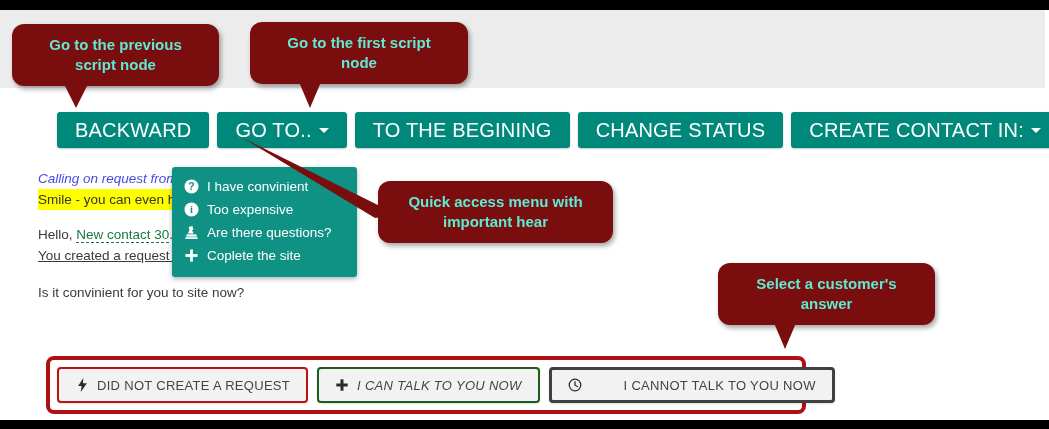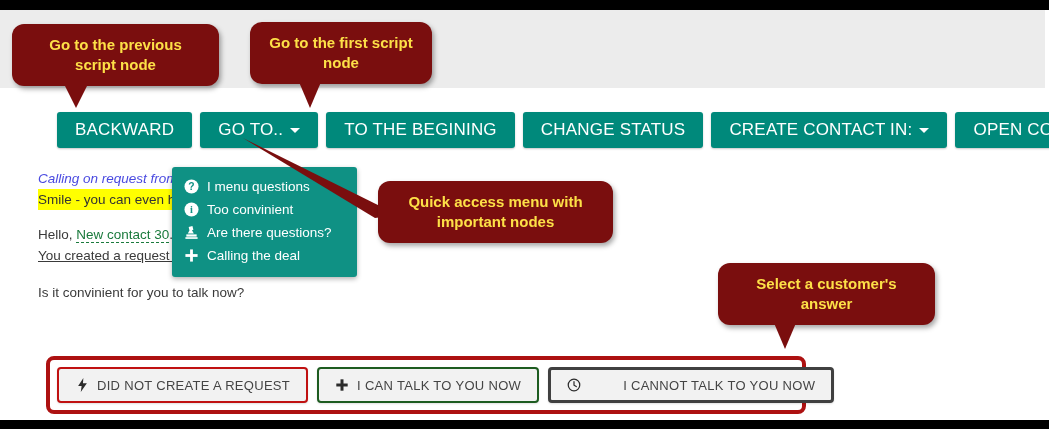--- a/index.html
+++ b/index.html
@@ -43,21 +43,21 @@
     gap: 8px;
     align-items: flex-start;
   }
   .tbtn {
     background: #00897b;
     color: #ffffff;
     border: none;
     border-radius: 3px;
     height: 36px;
     padding: 12px 18px;
-    font-size: 17px;
+    font-size: 20px;
     letter-spacing: .2px;
     font-family: "Liberation Sans", sans-serif;
     white-space: nowrap;
     display: flex;
     align-items: center;
     justify-content: center;
     box-shadow: 0 1px 2px rgba(0,0,0,.22);
     cursor: pointer;
   }
   .caret {
@@ -162,35 +162,35 @@
     letter-spacing: .3px;
     display: flex;
     align-items: center;
     gap: 8px;
     white-space: nowrap;
     font-family: "Liberation Sans", sans-serif;
     cursor: pointer;
     box-shadow: 0 1px 2px rgba(0,0,0,.12);
   }
   .abtn.red { border: 2px solid #c01111; }
-  .abtn.green { border: 2px solid #1d5c20; }
+  .abtn.green { border: 2px solid #1d5c20; font-style: italic; }
   .abtn.grey { border: 3px solid #404040; gap: 42px; }
   .aicon {
     width: 14px; height: 14px;
     display: inline-flex;
     align-items: center;
     justify-content: center;
     color: #2b2b2b;
   }
 
   
   .callout {
     position: absolute;
     background: #7a0e0e;
-    color: #fde047;
+    color: #5eead4;
     border-radius: 12px;
     font-weight: bold;
     font-size: 15px;
     line-height: 20px;
     text-align: center;
     padding: 11px 18px;
     box-shadow: 2px 3px 5px rgba(0,0,0,.35);
     z-index: 40;
     box-sizing: border-box;
   }
@@ -201,21 +201,21 @@
 
   
   #callout-prev { left: 12px; top: 14px; width: 207px; }
   #callout-prev .tail {
     left: 52px; bottom: -22px;
     border-left: 12px solid transparent;
     border-right: 12px solid transparent;
     border-top: 24px solid #7a0e0e;
   }
   
-  #callout-first { left: 250px; top: 12px; width: 182px; }
+  #callout-first { left: 250px; top: 12px; width: 218px; }
   #callout-first .tail {
     left: 49px; bottom: -24px;
     border-left: 11px solid transparent;
     border-right: 11px solid transparent;
     border-top: 26px solid #7a0e0e;
   }
   
   #callout-quick { left: 378px; top: 171px; width: 235px; }
   
   #callout-answer { left: 718px; top: 253px; width: 217px; }
@@ -266,60 +266,60 @@
 
   <div class="script">
     <div class="line-call">Calling on request from the site</div>
     <div><span class="line-smile">Smile - you can even hear it on the phone!</span></div>
     <div class="para">
       <span>Hello, </span><span class="greenlink">New contact 30</span><span>. M</span>
     </div>
     <div>
       <span class="plainlink">You created a request on our website</span>
     </div>
-    <div class="para2">Is it convinient for you to talk now?</div>
+    <div class="para2">Is it convinient for you to site now?</div>
   </div>
 
   <div class="dropdown">
     <div class="ditem">
       <span class="dicon">
         <svg width="15" height="15" viewBox="0 0 16 16">
             <circle cx="8" cy="8" r="7.5" fill="#ffffff"></circle>
             <text x="8" y="12" font-size="11" font-family="Liberation Sans, sans-serif" font-weight="bold" text-anchor="middle" fill="#0f9184">?</text>
           </svg>
       </span>
-      <span>I menu questions</span>
+      <span>I have convinient</span>
     </div>
     <div class="ditem">
       <span class="dicon">
         <svg width="15" height="15" viewBox="0 0 16 16">
             <circle cx="8" cy="8" r="7.5" fill="#ffffff"></circle>
             <text x="8" y="12" font-size="11" font-family="Liberation Serif, serif" font-weight="bold" text-anchor="middle" fill="#0f9184">i</text>
           </svg>
       </span>
-      <span>Too convinient</span>
+      <span>Too expensive</span>
     </div>
     <div class="ditem">
       <span class="dicon">
         <svg width="15" height="15" viewBox="0 0 16 16">
           <path d="M5 2 L9 1 L10 5 L8.5 5.6 L10.5 9 L4 9 L5.8 5.8 Z" fill="#ffffff"></path>
           <rect x="2.5" y="10" width="11" height="2.4" fill="#ffffff"></rect>
           <rect x="1.5" y="13" width="13" height="1.8" fill="#ffffff"></rect>
         </svg>
       </span>
       <span>Are there questions?</span>
     </div>
     <div class="ditem">
       <span class="dicon">
         <svg width="15" height="15" viewBox="0 0 16 16">
             <rect x="6.5" y="1.5" width="3" height="13" fill="#ffffff"></rect>
             <rect x="1.5" y="6.5" width="13" height="3" fill="#ffffff"></rect>
           </svg>
       </span>
-      <span>Calling the deal</span>
+      <span>Coplete the site</span>
     </div>
   </div>
 
   <div class="answer-wrap"></div>
   <div class="answers">
     <button class="abtn red">
       <span class="aicon">
         <svg width="13" height="14" viewBox="0 0 12 16">
             <path d="M7 0 L1 9 L5 9 L4 16 L11 6 L6.5 6 Z" fill="#2b2b2b"></path>
           </svg>
@@ -354,21 +354,21 @@
     <span>Go to the previous script node</span>
     <span class="tail"></span>
   </div>
 
   <div class="callout" id="callout-first">
     <span>Go to the first script node</span>
     <span class="tail"></span>
   </div>
 
   <div class="callout" id="callout-quick">
-    <span>Quick access menu with important nodes</span>
+    <span>Quick access menu with important hear</span>
   </div>
 
   <div class="callout" id="callout-answer">
     <span>Select a customer's answer</span>
     <span class="tail"></span>
   </div>
 
 </div>
 
 </body></html>

